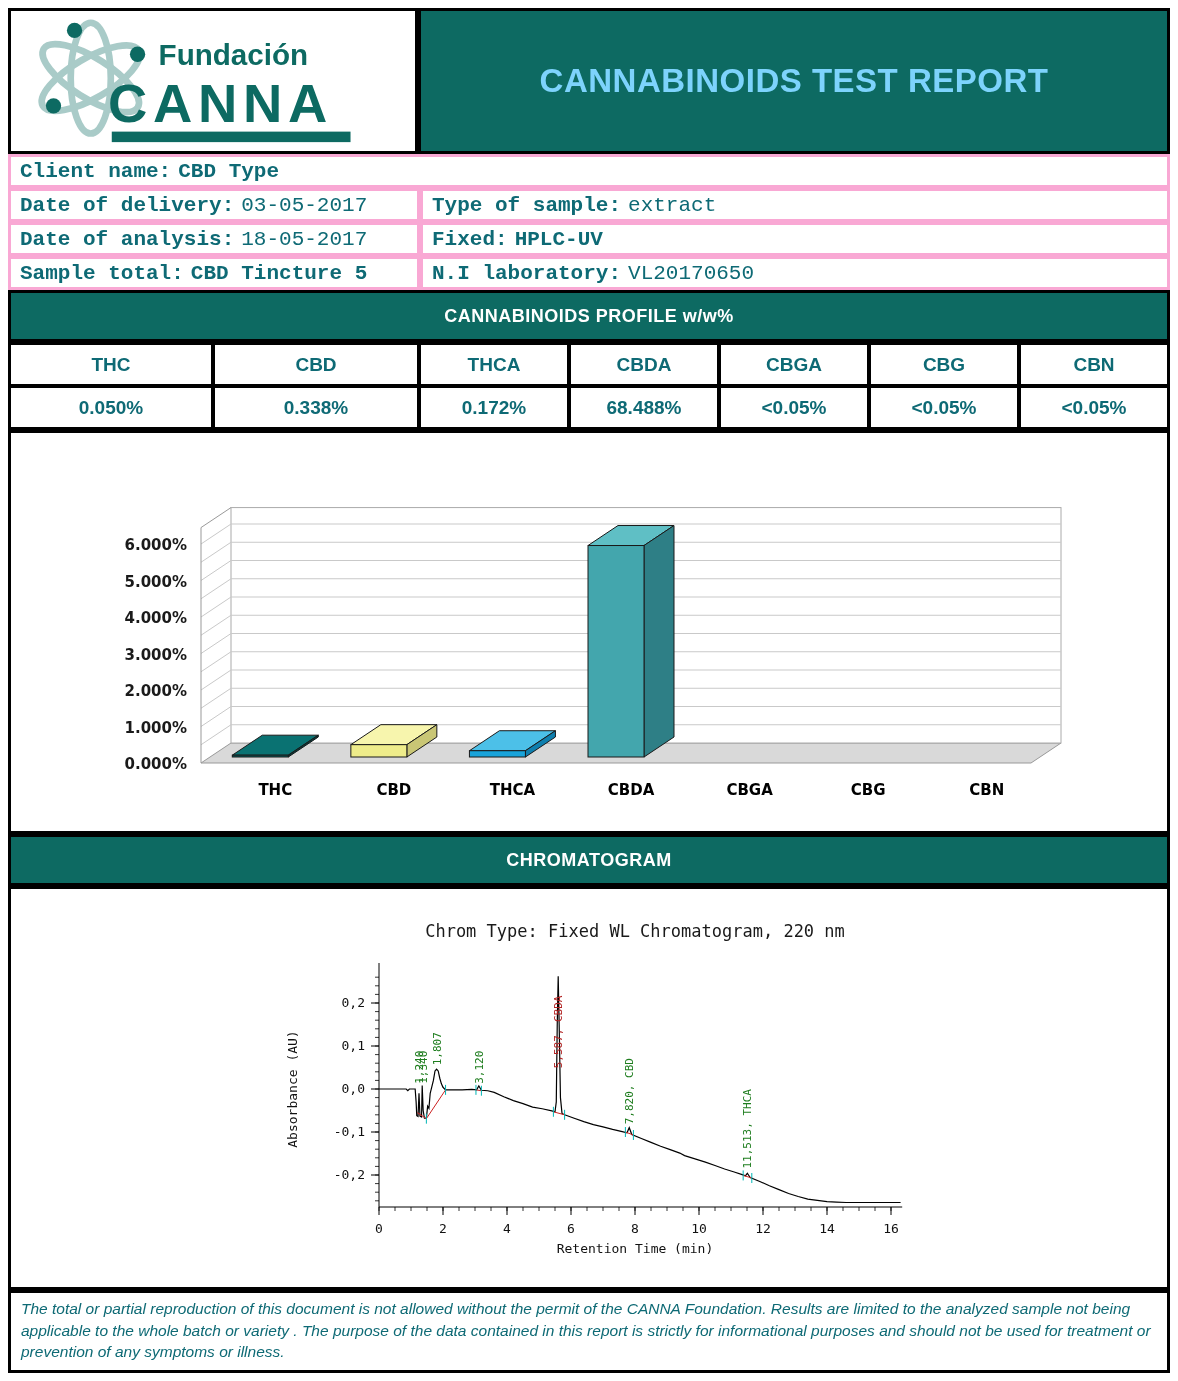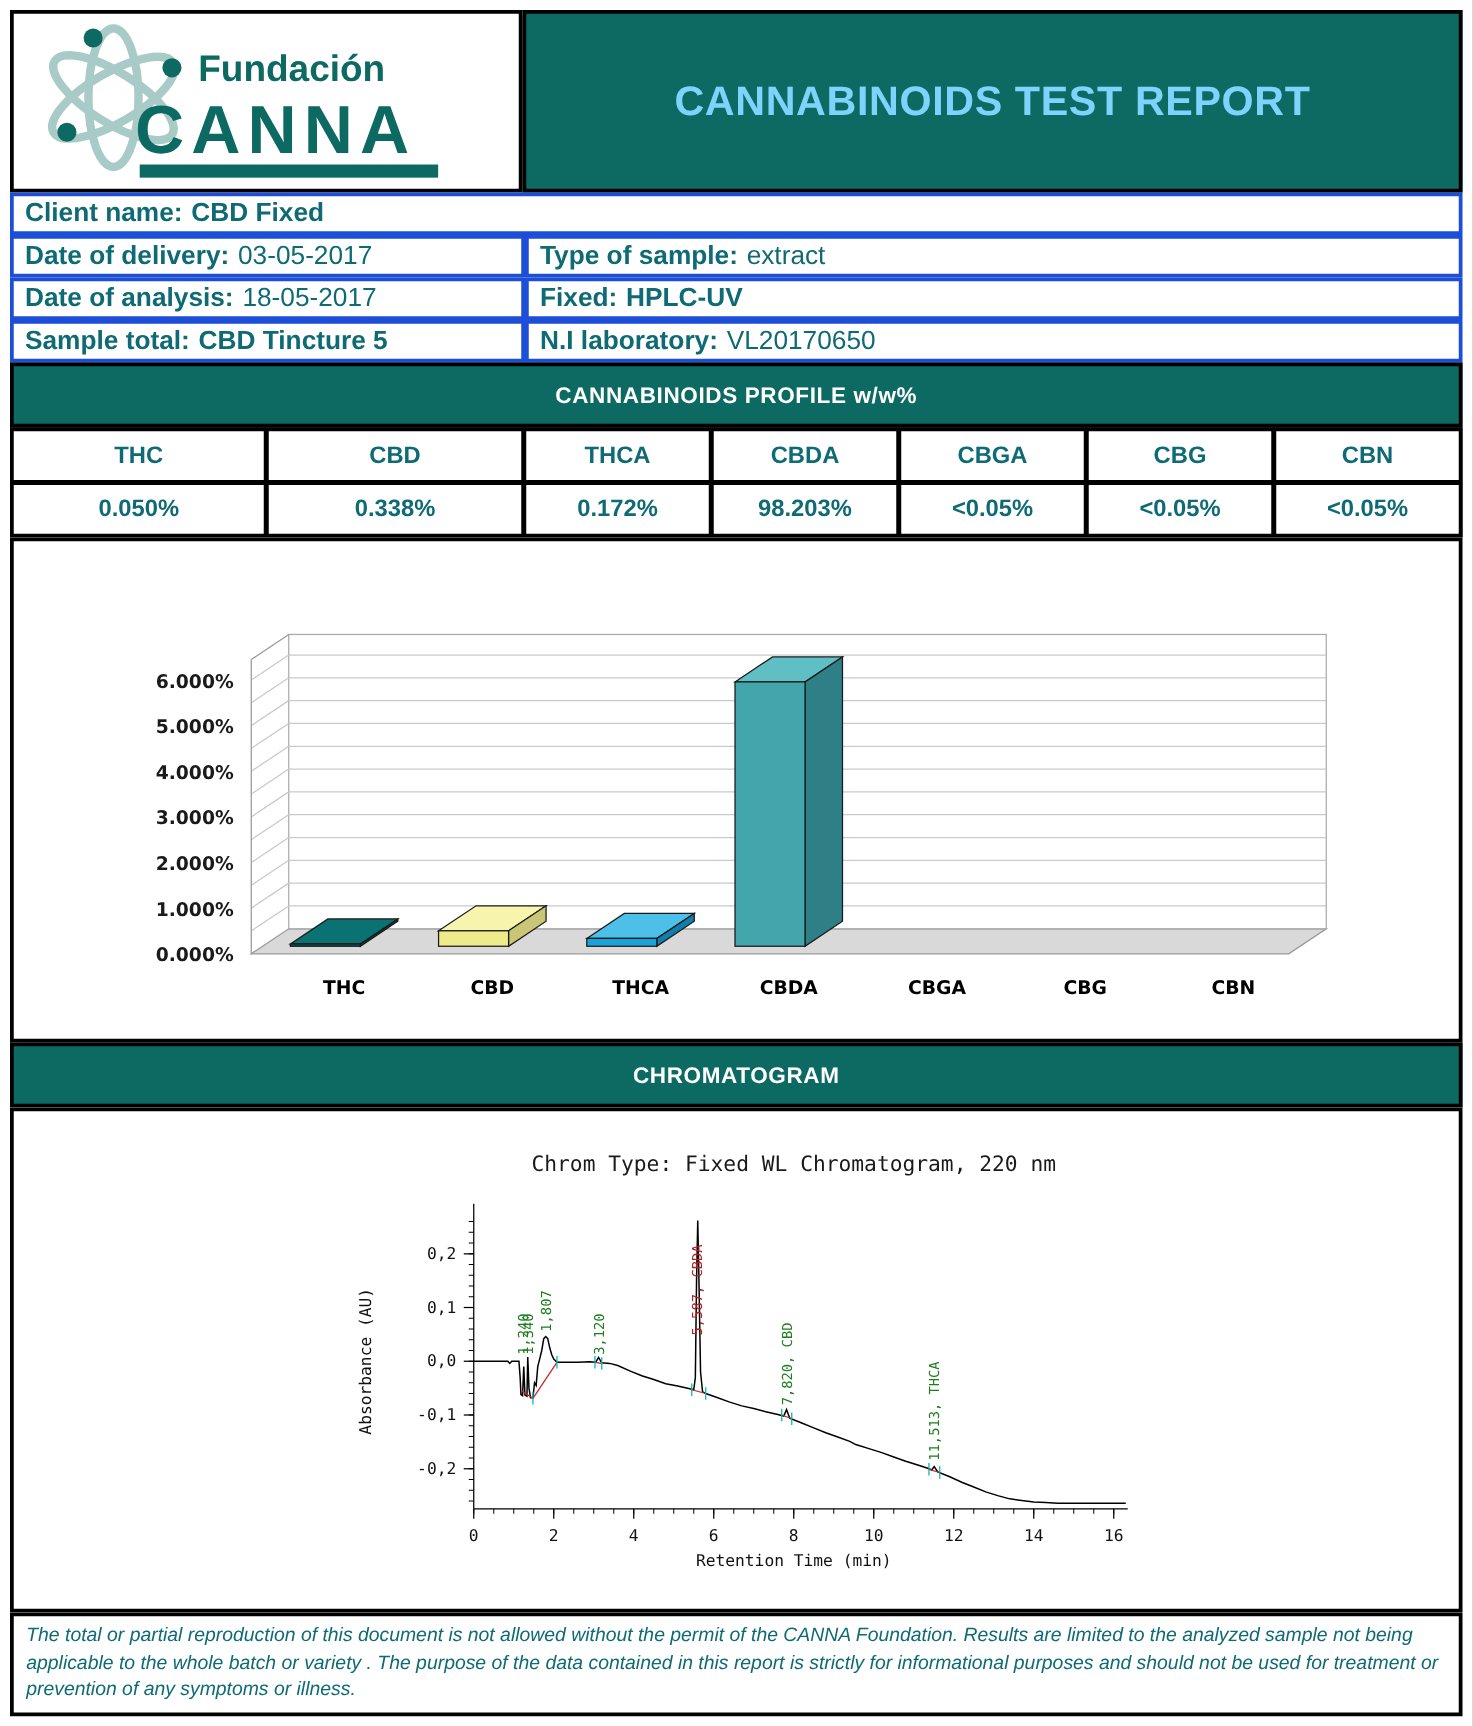--- a/index.html
+++ b/index.html
@@ -6,22 +6,22 @@
   .page{width:1178px;height:1381px;background:#fff;box-sizing:border-box;padding:8px;
         font-family:"Liberation Sans",sans-serif;display:flex;flex-direction:column;}
   .box{border:3px solid #000;box-sizing:border-box;background:#fff;}
   
   .header{display:flex;height:146px;flex:0 0 auto;}
   .logo-box{width:410px;flex:0 0 410px;display:flex;align-items:center;justify-content:center;}
   .title-box{flex:1;background:#0d6a62;display:flex;align-items:center;justify-content:center;}
   .report-title{color:#7dd3fc;font-weight:bold;font-size:33px;letter-spacing:.5px;}
   
   .irow{display:flex;height:34px;flex:0 0 auto;}
-  .icell{border:3px solid #1d4ed8;box-sizing:border-box;display:flex;align-items:center;
-         padding:0 9px;font-size:21px;color:#0e6a75;white-space:nowrap;overflow:hidden;}
+  .icell{border:3px solid #f9a8d4;box-sizing:border-box;display:flex;align-items:center;
+         padding:0 9px;font-size:21px;color:#0e6a75;white-space:nowrap;overflow:hidden;font-family:Liberation Mono, monospace;}
   .icell .lab{font-weight:bold;margin-right:7px;}
   .icell .bold{font-weight:bold;}
   .ileft{width:412px;flex:0 0 412px;}
   .iright{flex:1;text-align:center;}
   .ifull{flex:1;}
   
   .band{height:52px;flex:0 0 auto;background:#0d6a62;display:flex;align-items:center;justify-content:center;}
   .band span{color:#fff;font-weight:bold;font-size:18px;letter-spacing:.5px;}
   
   .profile-table{display:grid;grid-template-columns:200px 202px 1fr 1fr 1fr 1fr 1fr;
@@ -62,21 +62,21 @@
       </svg>
     </div>
     <div class="box title-box">
       <span class="report-title">CANNABINOIDS TEST REPORT</span>
     </div>
   </div>
 
   <div class="irow">
     <div class="icell ifull">
       <span class="lab">Client name:</span>
-      <span class="bold">CBD Fixed</span>
+      <span class="bold">CBD Type</span>
     </div>
   </div>
   <div class="irow">
     <div class="icell ileft">
       <span class="lab">Date of delivery:</span>
       <span>03-05-2017</span>
     </div>
     <div class="icell iright">
       <span class="lab">Type of sample:</span>
       <span>extract</span>
@@ -110,21 +110,21 @@
       <div class="pcell">THC</div>
       <div class="pcell">CBD</div>
       <div class="pcell">THCA</div>
       <div class="pcell">CBDA</div>
       <div class="pcell">CBGA</div>
       <div class="pcell">CBG</div>
       <div class="pcell">CBN</div>
       <div class="pcell">0.050%</div>
       <div class="pcell">0.338%</div>
       <div class="pcell">0.172%</div>
-      <div class="pcell">98.203%</div>
+      <div class="pcell">68.488%</div>
       <div class="pcell">&lt;0.05%</div>
       <div class="pcell">&lt;0.05%</div>
       <div class="pcell">&lt;0.05%</div>
     </div>
 
   <div class="box chart-box">
     <svg id="bar3d" viewBox="0 0 1156 398" preserveAspectRatio="xMidYMid meet">
         <polygon points="190,330 220,310 1050,310 1020,330" fill="#d9d9d9" stroke="#999"></polygon>
         <rect x="220" y="74.57499999999999" width="830" height="235.425" fill="#fff" stroke="#aaa"></rect>
         <line x1="220" y1="291.75" x2="1050" y2="291.75" stroke="#c9c9c9"></line>

